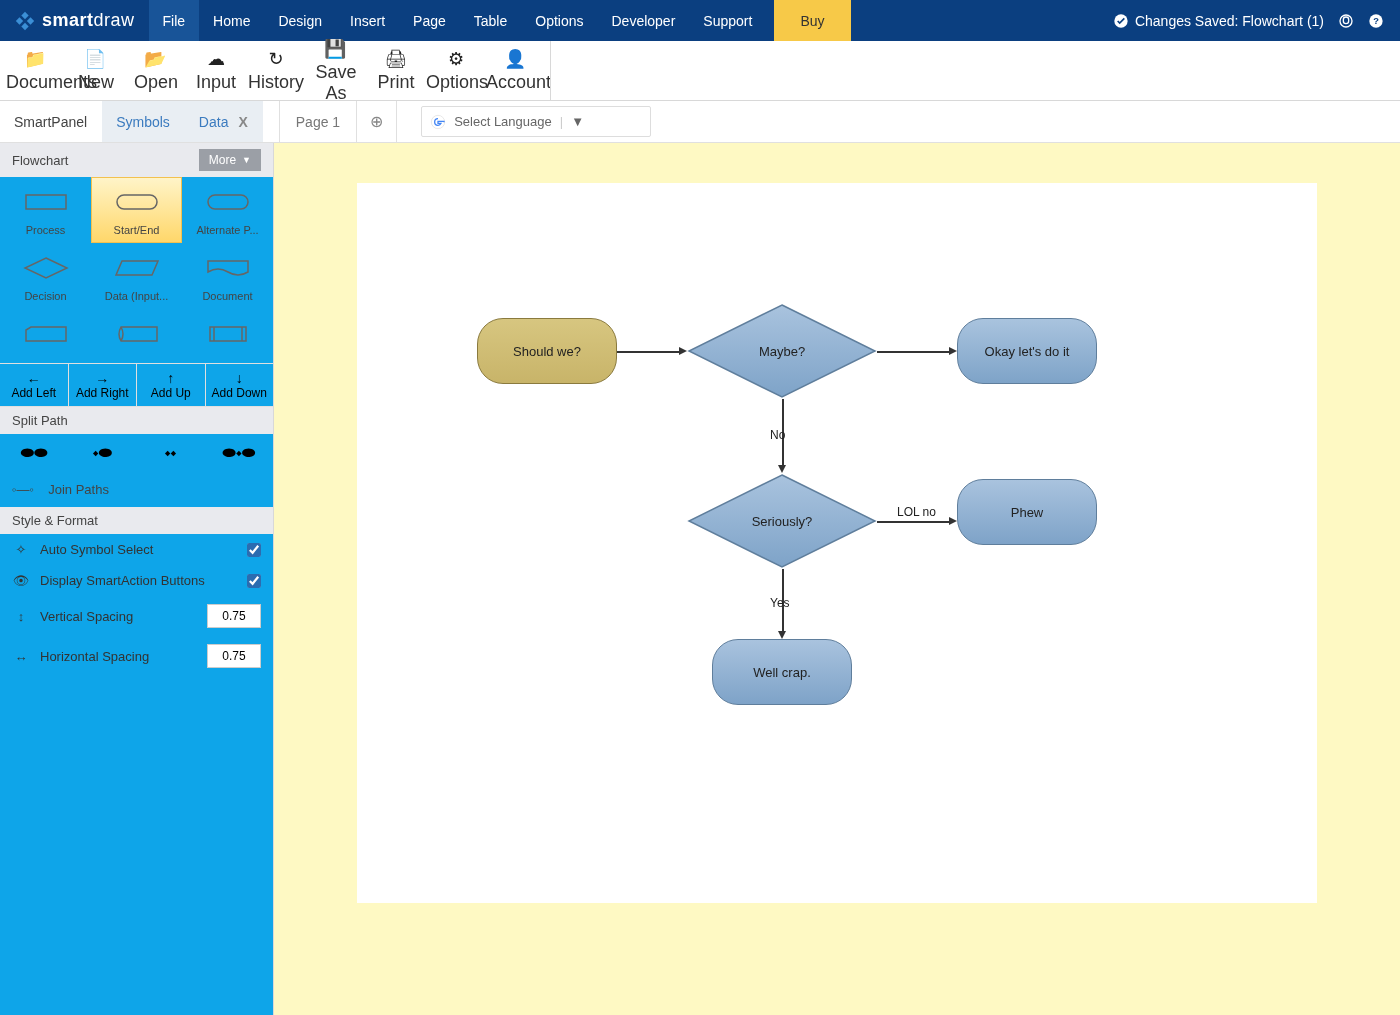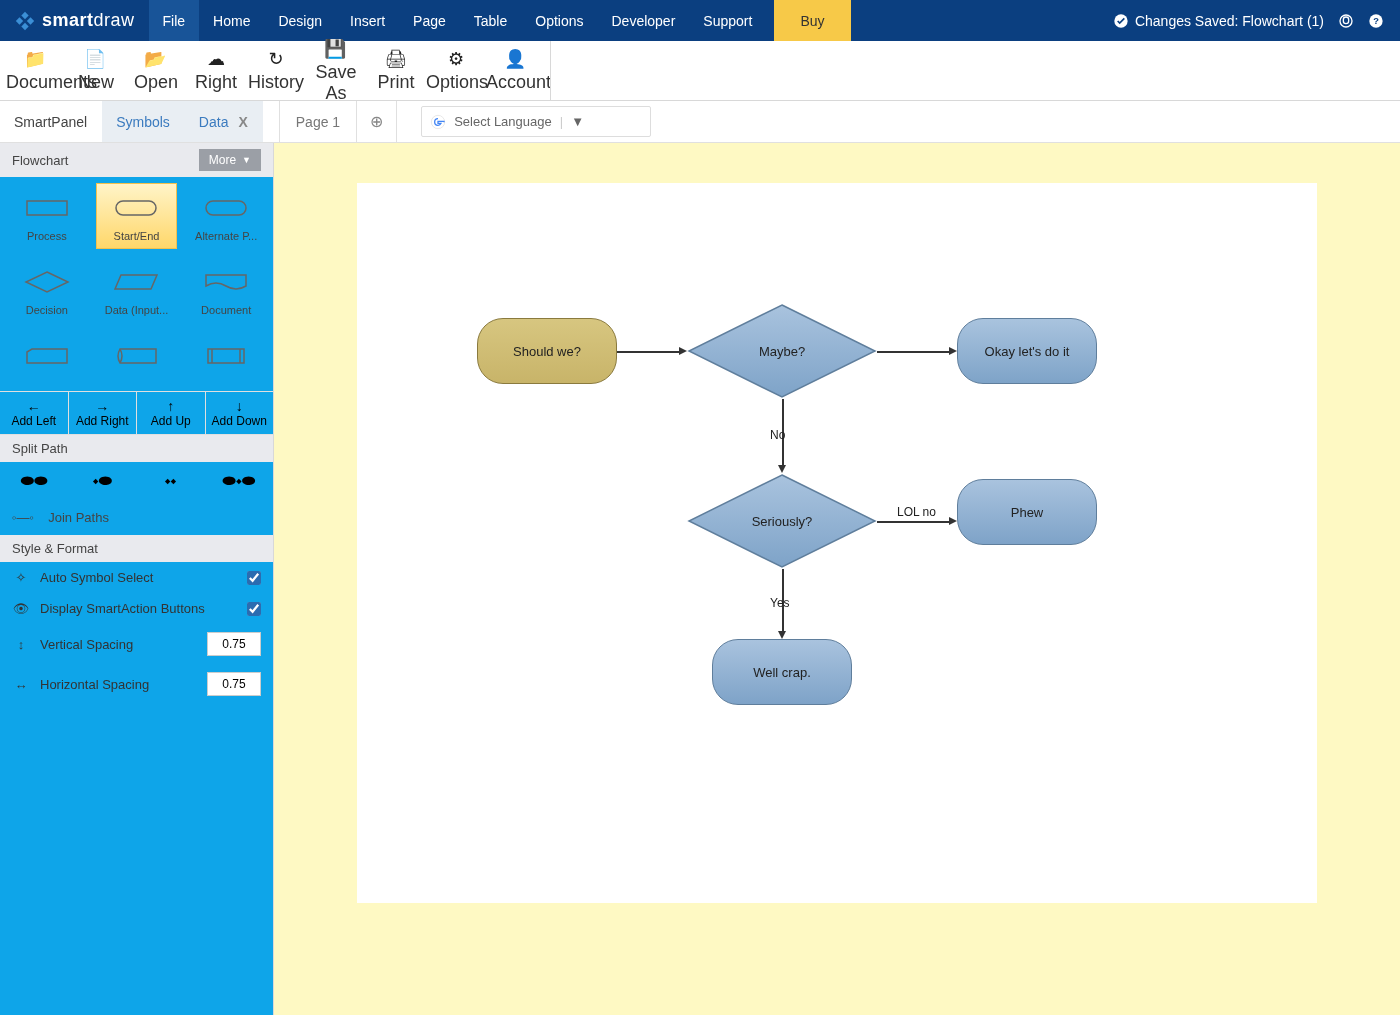--- a/index.html
+++ b/index.html
@@ -40,21 +40,21 @@
 
 
 .workspace { display: flex; height: calc(1015px - 41px - 60px - 42px); }
 .side { width: 274px; background: #0ea5e9; border-right: 1px solid #d8d8d8; overflow-y: auto; }
 .canvas-wrap { flex: 1; background: #fef9c3; display: flex; align-items: flex-start; justify-content: center; padding: 40px 30px; }
 .canvas { background: #fff; width: 960px; height: 720px; position: relative; }
 
 
 .sec-head { background: #e9eaee; padding: 6px 12px; font-size: 13px; color: #444; display: flex; align-items: center; }
 .more-dd { margin-left: auto; background: #9b9fa6; color: #fff; padding: 4px 10px; font-size: 12px; cursor: pointer; display: flex; align-items: center; gap: 6px; }
-.shape-grid { display: grid; grid-template-columns: repeat(3,1fr); gap: 8px; padding: 6px; }
+.shape-grid { display: grid; grid-template-columns: repeat(3,1fr); gap: 0; }
 .shape-cell { text-align: center; padding: 6px 0; font-size: 11px; color: #444; cursor: pointer; border: 1px solid transparent; }
 .shape-cell.sel { background: linear-gradient(#fff4c8,#ffd76a); border: 1px solid #f2c14e; }
 .shape-cell .sh-prev { height: 36px; display: flex; align-items: center; justify-content: center; margin-bottom: 4px; }
 .shape-prev-svg { width: 46px; height: 24px; stroke: #666; stroke-width: 1.5; fill: none; }
 
 .add-row { display: flex; border-top: 1px solid #e0e0e0; border-bottom: 1px solid #e0e0e0; }
 .add-btn { flex: 1; text-align: center; padding: 6px 0; font-size: 12px; border-right: 1px solid #e0e0e0; cursor: pointer; }
 .add-btn:last-child { border-right: none; }
 .add-btn .arr { font-size: 14px; font-weight: bold; }
 
@@ -135,21 +135,21 @@
   <div class="tool-btn">
       <div class="t-ico">📄</div>
       <div class="t-lbl">New</div>
     </div>
   <div class="tool-btn">
       <div class="t-ico">📂</div>
       <div class="t-lbl">Open</div>
     </div>
   <div class="tool-btn">
       <div class="t-ico">☁</div>
-      <div class="t-lbl">Right</div>
+      <div class="t-lbl">Input</div>
     </div>
   <div class="tool-btn">
       <div class="t-ico">↻</div>
       <div class="t-lbl">History</div>
     </div>
   <div class="tool-btn">
       <div class="t-ico">💾</div>
       <div class="t-lbl">Save As</div>
     </div>
   <div class="tool-btn">

